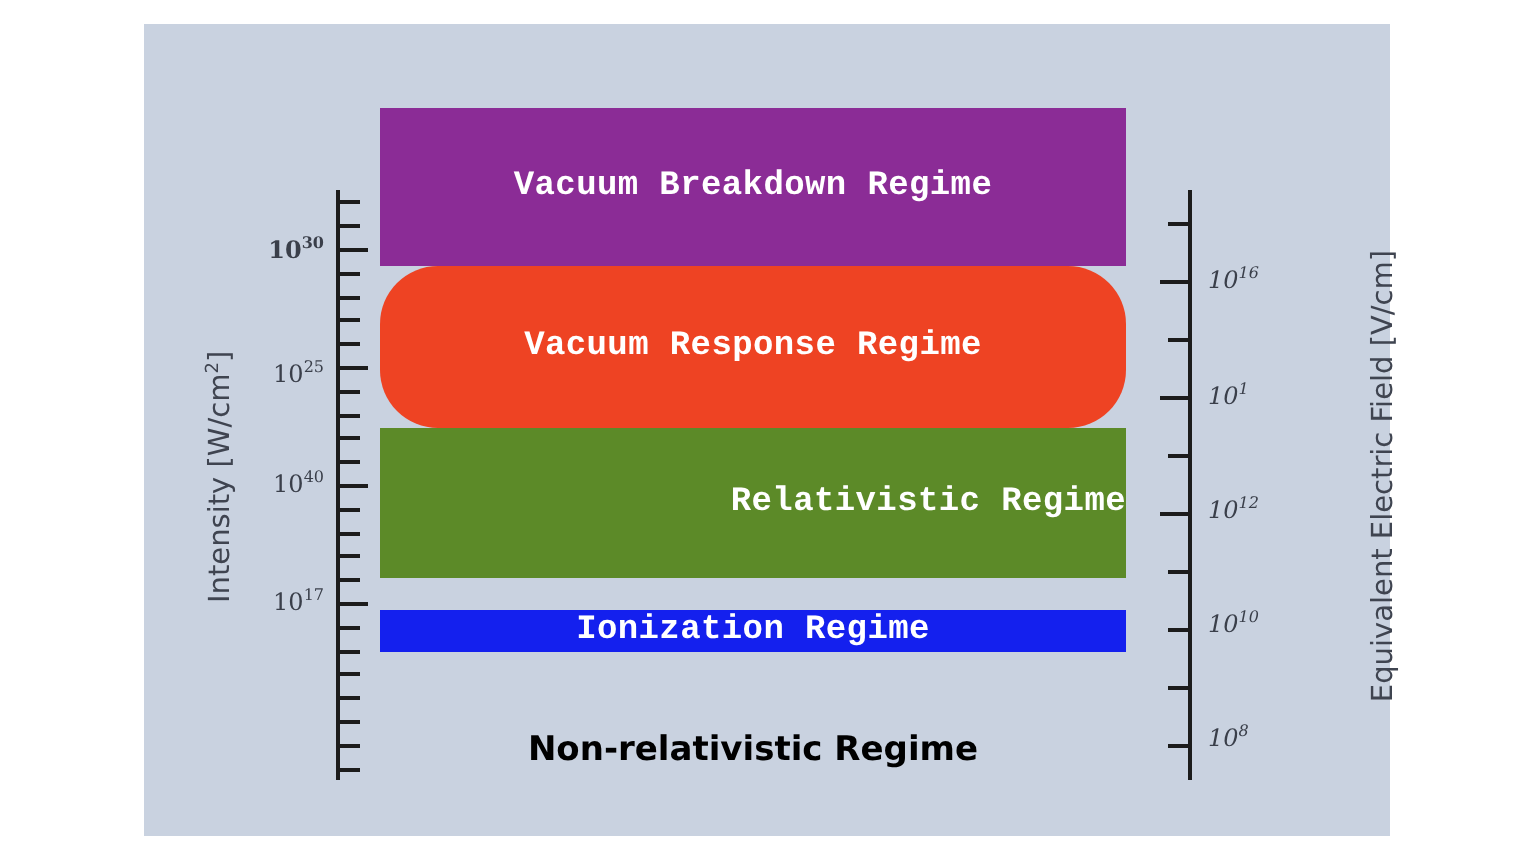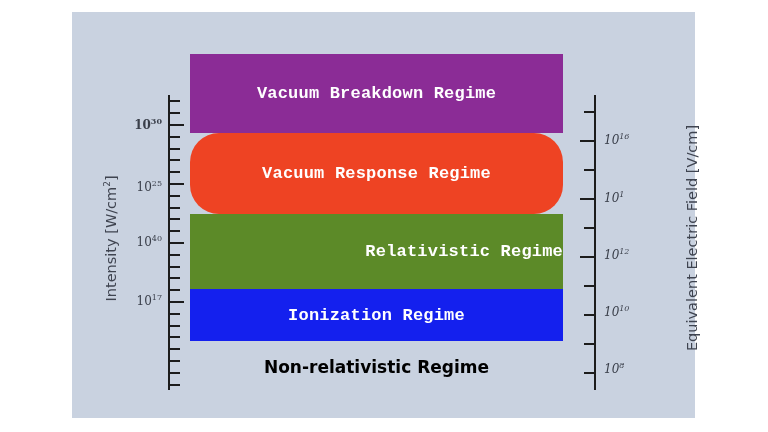--- a/index.html
+++ b/index.html
@@ -36,30 +36,30 @@
     color: #ffffff;
     font-family: Liberation Mono, monospace;
     font-size: 17px;
     font-weight: 600;
     letter-spacing: 0.2px;
     white-space: nowrap;
   }
   #band-vacuum-breakdown { top: 42px;  height: 79px; }   
   #band-vacuum-response  { top: 121px; height: 81px; border-radius: 29px; }   
   #band-relativistic     { top: 202px; height: 75px; justify-content: flex-end; }   
-  #band-ionization       { top: 277px; height: 52px; }   
+  #band-ionization       { top: 293px; height: 21px; }   
 
   #label-non-relativistic {
     position: absolute;
     left: 118px;
     width: 373px;
     top: 345px;
     height: 28px;
     display: flex;
-    align-items: flex-start;
+    align-items: flex-end;
     justify-content: center;
     color: #000000;
     font-family: "DejaVu Sans", sans-serif;
     font-size: 17px;
     font-weight: 600;
     white-space: nowrap;
   }
 
   
   .axis-line {

